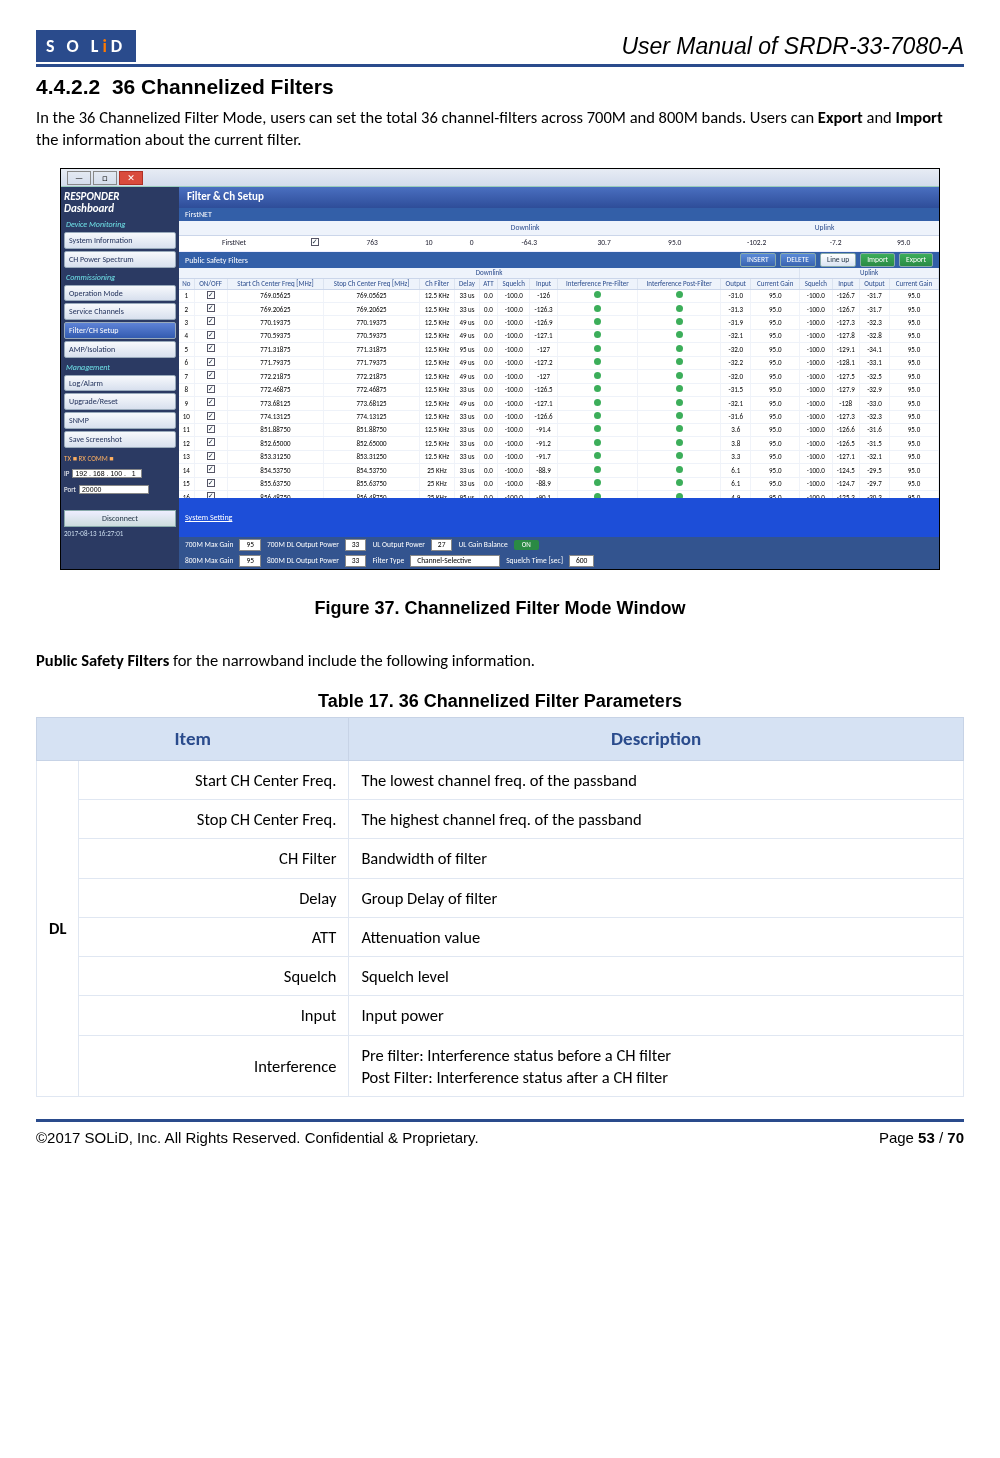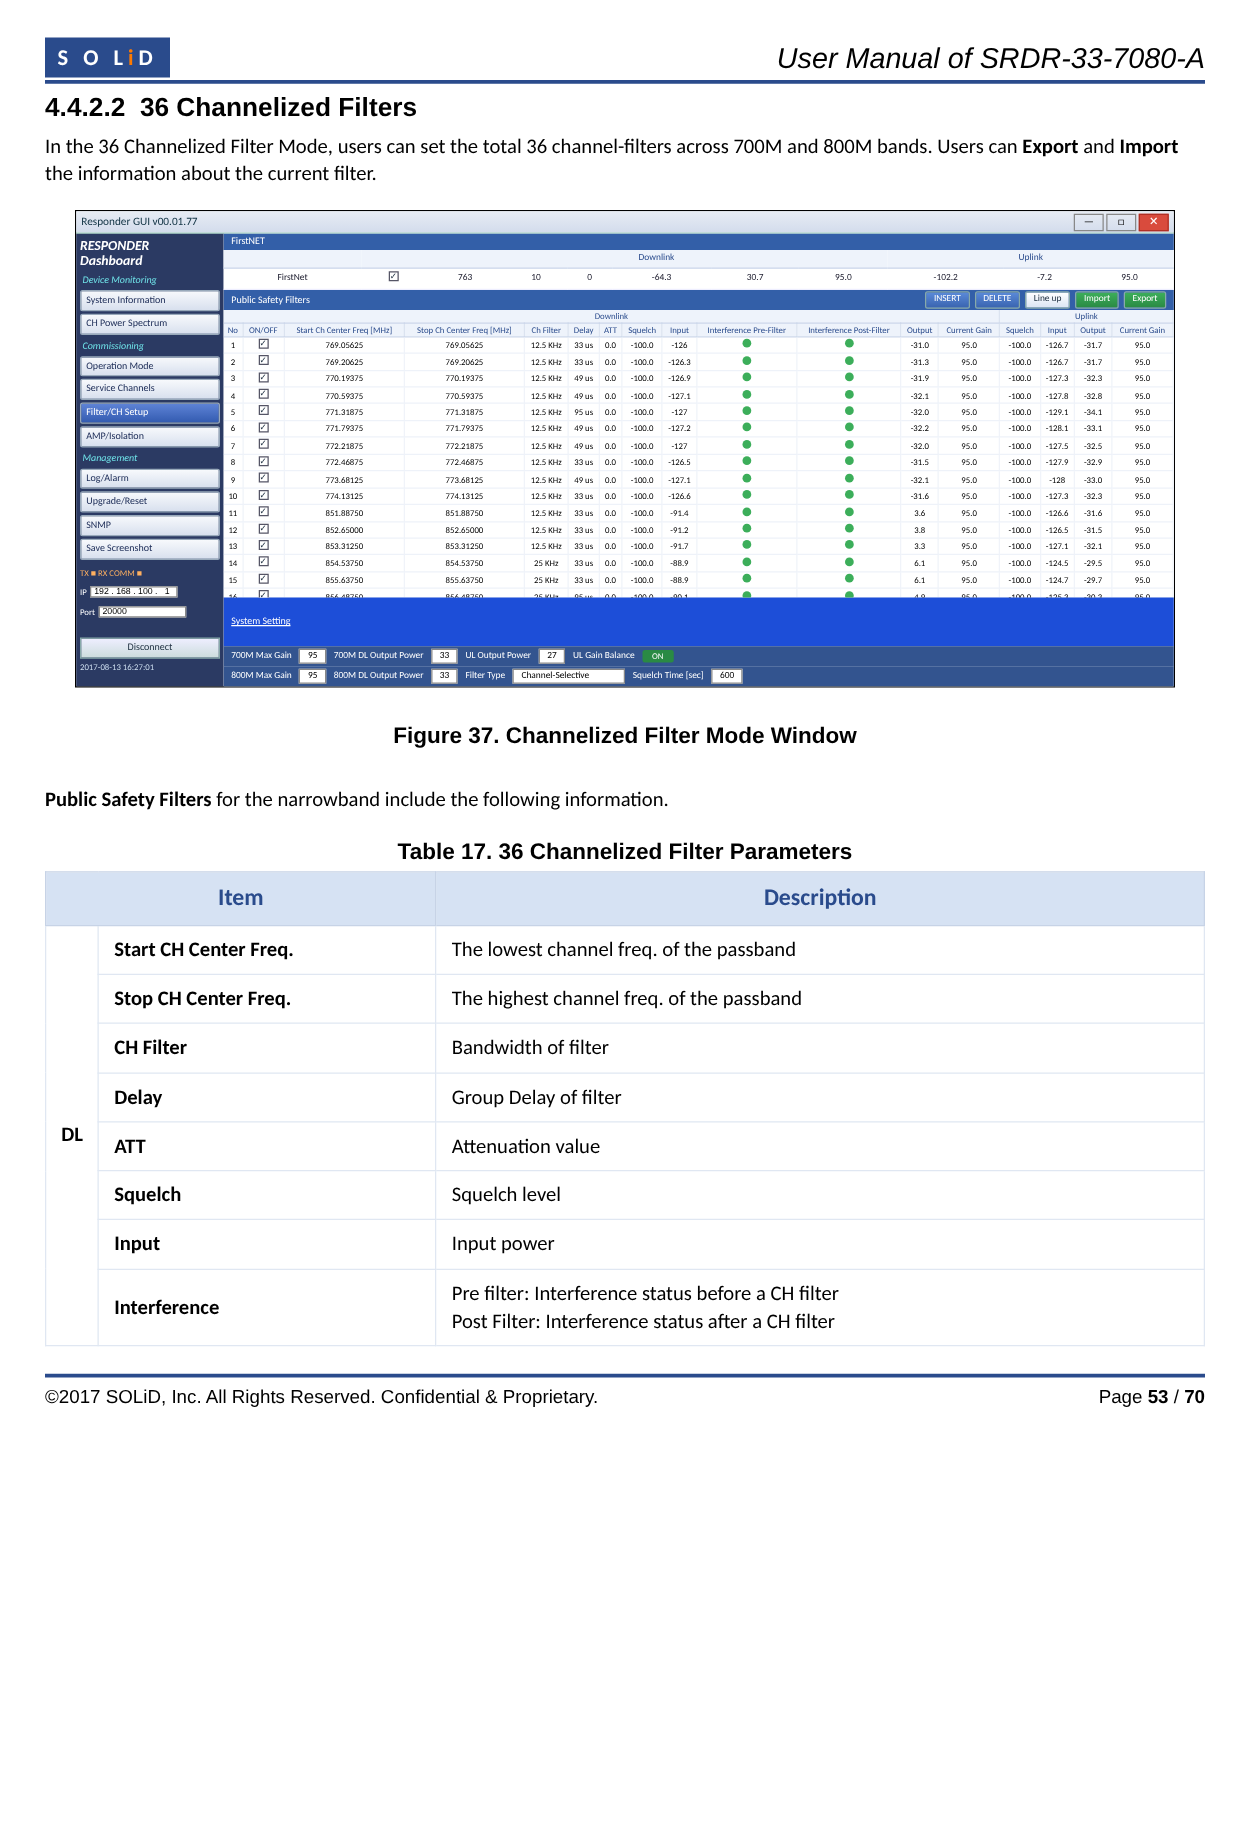--- a/index.html
+++ b/index.html
@@ -58,21 +58,21 @@
   .sys-set { background:#1d4ed8; color:#fff; padding:14px 6px; font-size:8px;text-decoration:underline;}
   .sys-row { display:flex; align-items:center; background:#33548f; color:#fff; font-size:7.5px; padding:2px 6px; gap:6px;}
   .sys-row .lab { white-space:nowrap;}
   .spin { background:#fff; color:#000; border:1px solid #888; padding:0 6px; font-size:7.5px;}
   .onpill { background:#2a8a44; color:#fff; padding:0 8px; border-radius:2px; font-size:7px;}
   .fig-cap { text-align:center; font-family: Arial, sans-serif; font-weight:bold; font-size:18px; margin: 0 0 28px 0;}
   .tbl-cap { text-align:center; font-family: Arial, sans-serif; font-weight:bold; font-size:18px; margin: 4px 0 4px 0;}
   table.params { width: 100%; border-collapse: collapse; font-size: 16.5px; }
   table.params th { background:#d6e2f3; color:#2a4b8c; font-weight:bold; font-size:19px; padding:8px 6px; border:1px solid #c7d3e6;}
   table.params td { padding:8px 12px; border:1px solid #e0e7f2; vertical-align:middle;}
-  table.params td.item { font-weight:bold; width:270px;}
+  table.params td.item { font-weight:normal; width:270px;text-align:right;}
   table.params td.grp { font-weight:bold; width:42px; text-align:left; vertical-align:middle;}
   .footer-rule { border-top:3px solid #2a4b8c; margin-top:22px; padding-top:6px; display:flex; justify-content:space-between; font-family: Arial, sans-serif; font-size:15px;}
   .footer-rule b { font-weight:bold;}
 </style>
 </head>
 <body>
 
 <div class="page-header">
   <span class="logo">
     <span>S O L</span><span class="i">i</span><span>D</span>
@@ -82,21 +82,20 @@
 
 <h2 class="section">
   <span>4.4.2.2</span>&nbsp;&nbsp;<span>36 Channelized Filters</span>
 </h2>
 <p class="body">
   <span>In the 36 Channelized Filter Mode, users can set the total 36 channel-filters across 700M and 800M bands. Users can </span><b>Export</b><span> and </span><b>Import</b><span> the information about the current filter.</span>
 </p>
 
 <div class="screenshot">
   <div class="sc-titlebar">
-    <span class="tx">Responder GUI v00.01.77</span>
     <span class="wicon">—</span>
     <span class="wicon">□</span>
     <span class="wicon close">✕</span>
   </div>
   <div class="sc-body">
     <div class="sc-side">
       <div class="brand"><span>RESPONDER</span><br><span>Dashboard</span></div>
       <div class="cat">Device Monitoring</div>
       <div class="nbtn">System Information</div>
       <div class="nbtn">CH Power Spectrum</div>
@@ -116,20 +115,21 @@
           <input value="192 . 168 . 100 .   1" style="">
         </div>
       <div class="ip">
           <span>Port</span>
           <input value="20000" style="">
         </div>
       <div class="disc">Disconnect</div>
       <div class="ts">2017-08-13 16:27:01</div>
     </div>
     <div class="sc-main">
+      <div class="panel-title">Filter &amp; Ch Setup</div>
       <div class="subband">FirstNET</div>
       <table class="fntable">
         <tbody>
             <tr>
               <th></th>
               <th></th>
               <th colspan="6">Downlink</th>
               <th colspan="3">Uplink</th>
             </tr>
         <tr id="fn-row">

